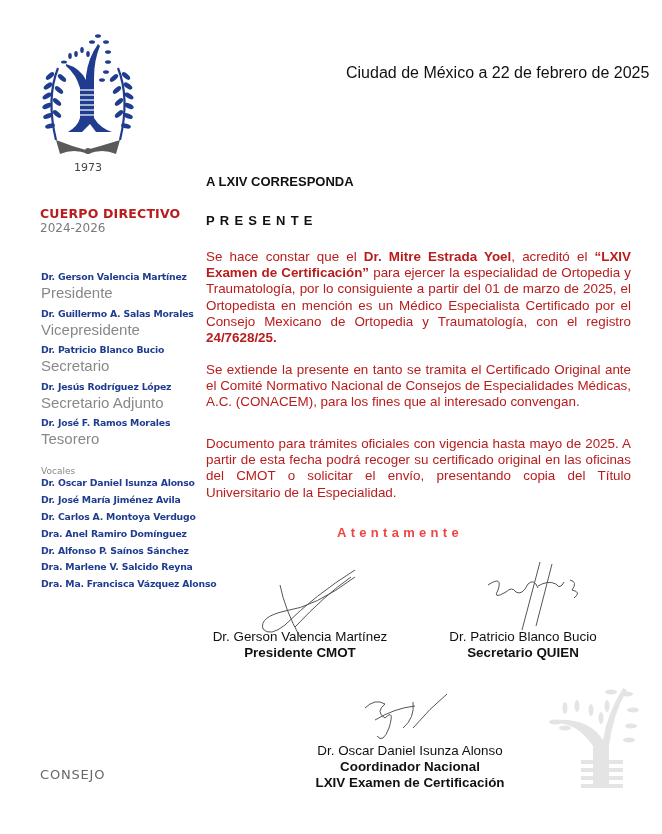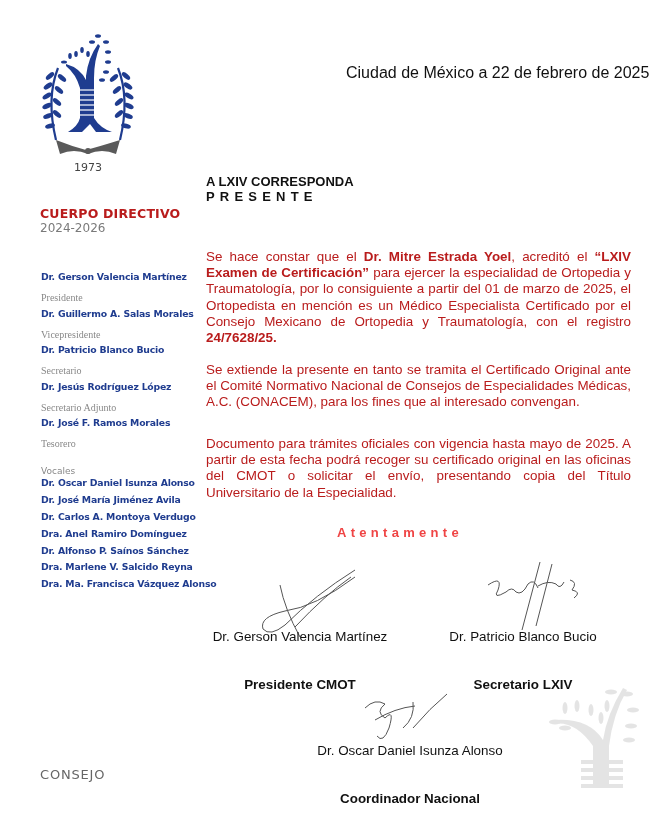--- a/index.html
+++ b/index.html
@@ -7,43 +7,43 @@
   body { position: relative; font-family: "Liberation Sans", sans-serif; color: #111; }
 
   
   .logo { position: absolute; left: 36px; top: 28px; width: 100px; height: 150px; }
   .sidebar-title { position: absolute; left: 40px; top: 206px; font-family: "DejaVu Sans", sans-serif; font-weight: bold; font-size: 12.5px; color: #b91c1c; letter-spacing: 0.2px; }
   .sidebar-years { position: absolute; left: 40px; top: 221px; font-family: "DejaVu Sans", sans-serif; font-size: 12px; color: #7a7a7a; }
 
   .officers { position: absolute; left: 41px; top: 271px; width: 160px; }
   .officer { height: 36.5px; }
   .officer-name { font-family: "DejaVu Sans", sans-serif; font-weight: bold; font-size: 9.3px; color: #1f3c8f; letter-spacing: -0.2px; white-space: nowrap; }
-  .officer-role { font-family: Liberation Serif, serif; font-size: 10px; color: #888; margin-top: 10px; }
+  .officer-role { font-family: Liberation Sans, sans-serif; font-size: 15px; color: #888; margin-top: 2px; }
 
   .vocales-label { position: absolute; left: 41px; top: 466px; font-family: "DejaVu Sans", sans-serif; font-size: 9px; color: #888; }
   .vocales { position: absolute; left: 41px; top: 477px; width: 165px; }
   .vocal { font-family: "DejaVu Sans", sans-serif; font-weight: bold; font-size: 9.3px; color: #1f3c8f; height: 16.9px; letter-spacing: -0.2px; white-space: nowrap; }
 
   .consejo { position: absolute; left: 40px; top: 767px; font-family: "DejaVu Sans", sans-serif; font-size: 13px; color: #666; letter-spacing: 0.8px; }
 
   
   .date { position: absolute; left: 346px; top: 64px; font-size: 16px; color: #111; }
   .recipient { position: absolute; left: 206px; top: 174px; font-weight: bold; font-size: 13px; line-height: 15px; color: #111; }
-  .presente { letter-spacing: 5.2px; }
+  .presente { letter-spacing: 5.2px; margin-top: 24px; }
 
   .body-text { position: absolute; left: 206px; width: 425px; font-size: 13.4px; line-height: 16.2px; text-align: justify; color: #b91c1c; }
   .p1 { top: 249px; }
   .p2 { top: 362px; }
   .p3 { top: 436px; }
   .body-text b { font-weight: bold; }
 
   .atentamente { position: absolute; left: 200px; width: 400px; top: 525px; text-align: center; font-weight: bold; font-size: 13px; letter-spacing: 4.3px; color: #ef4444; }
 
   .sig-block { position: absolute; text-align: center; font-size: 13.4px; line-height: 16px; color: #111; }
-  .sig-block .title { font-weight: bold; margin-top: 32px; }
+  .sig-block .title { font-weight: bold; }
   .sig1 { left: 200px; width: 200px; top: 629px; }
   .sig2 { left: 438px; width: 170px; top: 629px; }
   .sig3 { left: 290px; width: 240px; top: 743px; }
 
   .signature { position: absolute; }
   .sig-img1 { left: 255px; top: 565px; width: 110px; height: 75px; }
   .sig-img2 { left: 478px; top: 560px; width: 110px; height: 72px; }
   .sig-img3 { left: 355px; top: 688px; width: 100px; height: 60px; }
 
   .watermark { position: absolute; left: 545px; top: 684px; width: 100px; height: 110px; opacity: 0.22; }
@@ -184,21 +184,21 @@
     <path d="M48 40 Q60 30 58 14 M58 40 Q75 20 92 6"></path>
   </g>
 </svg>
 
 <div class="sig-block sig1">
   <div>Dr. Gerson Valencia Martínez</div>
   <div class="title">Presidente CMOT</div>
 </div>
 <div class="sig-block sig2">
   <div>Dr. Patricio Blanco Bucio</div>
-  <div class="title">Secretario LXIV</div>
+  <div class="title">Secretario QUIEN</div>
 </div>
 <div class="sig-block sig3">
   <div>Dr. Oscar Daniel Isunza Alonso</div>
   <div class="title">Coordinador Nacional</div>
   <div class="title">LXIV Examen de Certificación</div>
 </div>
 
 <svg class="watermark" viewBox="0 0 100 110">
   <g fill="#888">
     <path d="M8 40 Q30 36 48 62 L48 100 L64 100 L64 62 Q68 30 82 6 L78 4 Q62 30 58 56 Q44 34 10 36 Z"></path>

